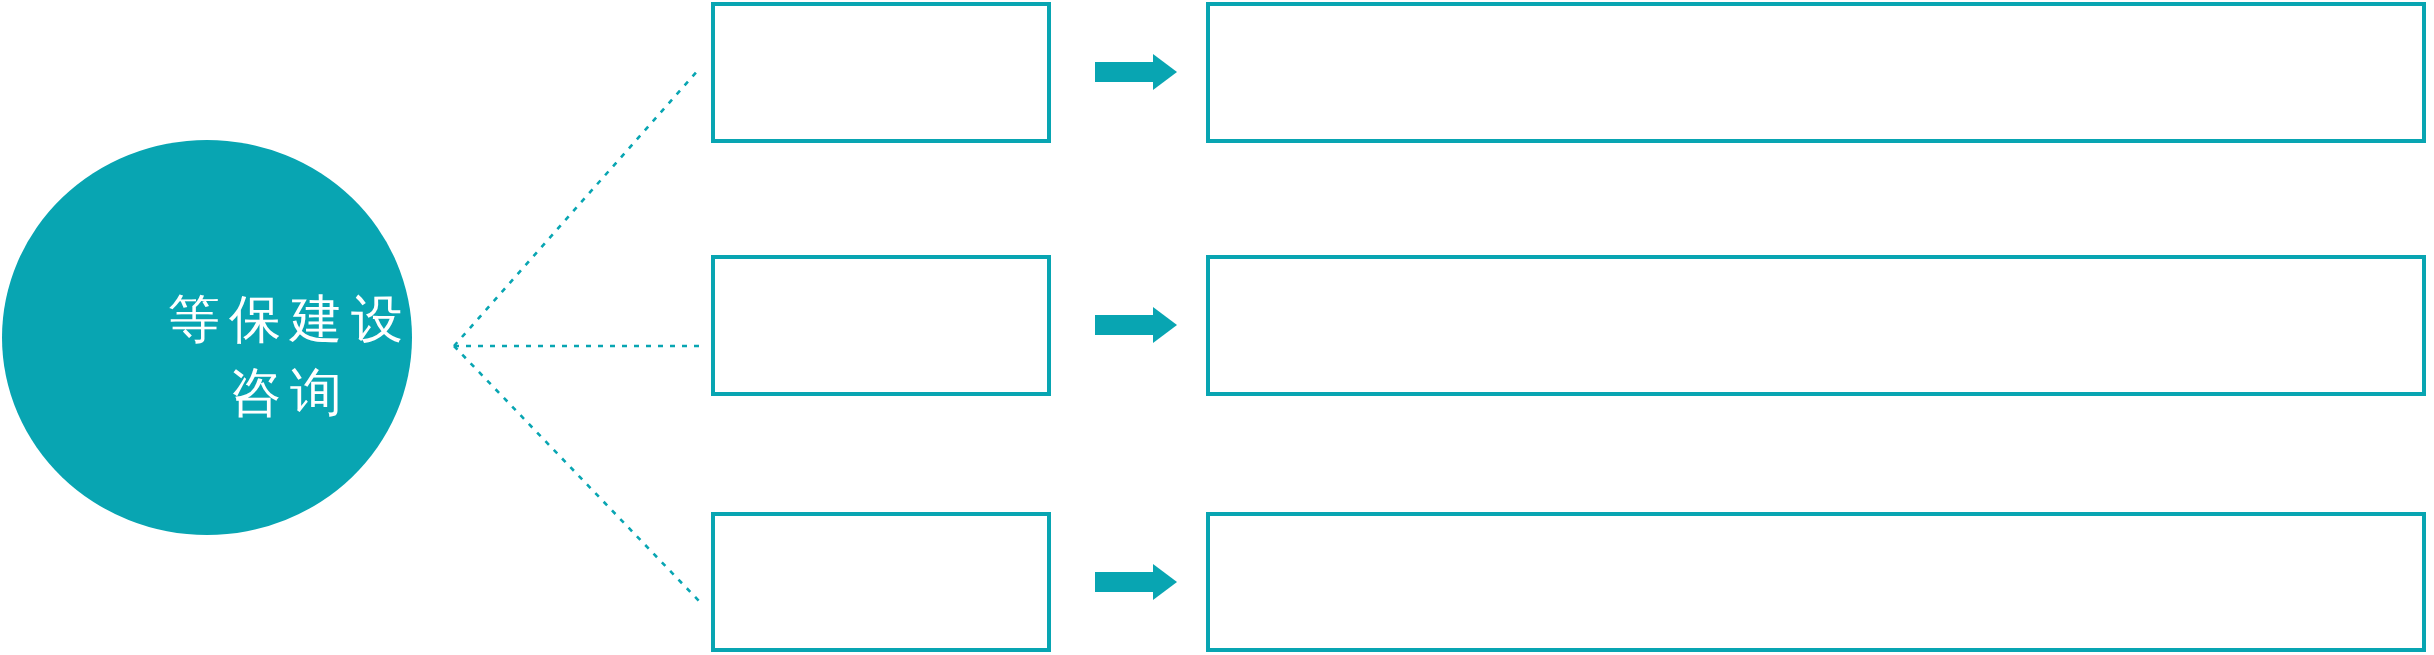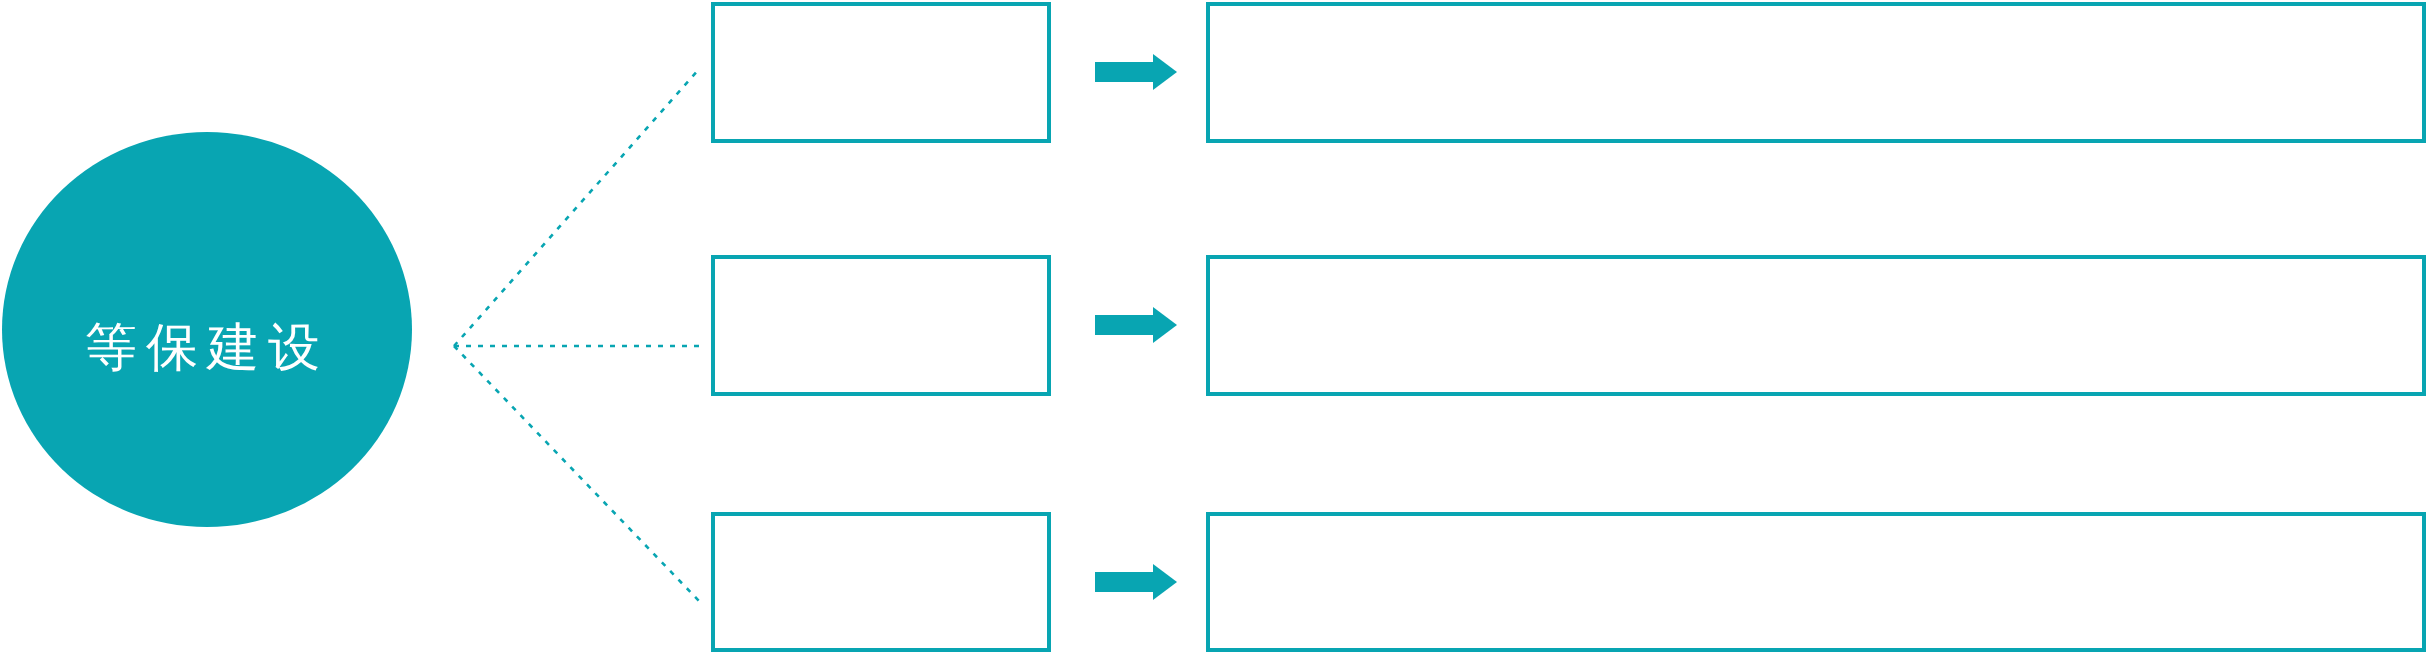--- a/index.html
+++ b/index.html
@@ -12,28 +12,28 @@
     position: relative;
     width: 2434px;
     height: 655px;
     background: #ffffff;
     overflow: hidden;
   }
   
   .root-ellipse {
     position: absolute;
     left: 2px;
-    top: 132px;
+    top: 140px;
     width: 410px;
     height: 395px;
     background: #08a5b2;
     border-radius: 50%;
     display: flex;
     align-items: center;
-    justify-content: center;
+    justify-content: flex-end;
   }
   .root-label {
     color: #ffffff;
     font-size: 52px;
     line-height: 73px;
     font-weight: 300;
     letter-spacing: 9px;
     text-align: center;
     transform: translateY(18px);
     white-space: nowrap;
@@ -102,20 +102,21 @@
 
   <svg class="connectors" viewBox="0 0 2434 655" xmlns="http://www.w3.org/2000/svg">
     <line x1="454" y1="346" x2="700" y2="68" stroke="#08a5b2" stroke-width="2.6" stroke-dasharray="5 7"></line>
     <line x1="454" y1="346" x2="702" y2="346" stroke="#08a5b2" stroke-width="2.6" stroke-dasharray="5 7"></line>
     <line x1="454" y1="346" x2="700" y2="602" stroke="#08a5b2" stroke-width="2.6" stroke-dasharray="5 7"></line>
   </svg>
 
   <div class="root-ellipse">
     <div class="root-label">
       <span>等保建设</span><br>
+      <span>咨询</span>
     </div>
   </div>
 
   <div class="small-box row1"></div>
   <div class="arrow arrow-row1">
     <div class="arrow-shaft"></div>
     <div class="arrow-head"></div>
   </div>
   <div class="large-box row1"></div>
 

